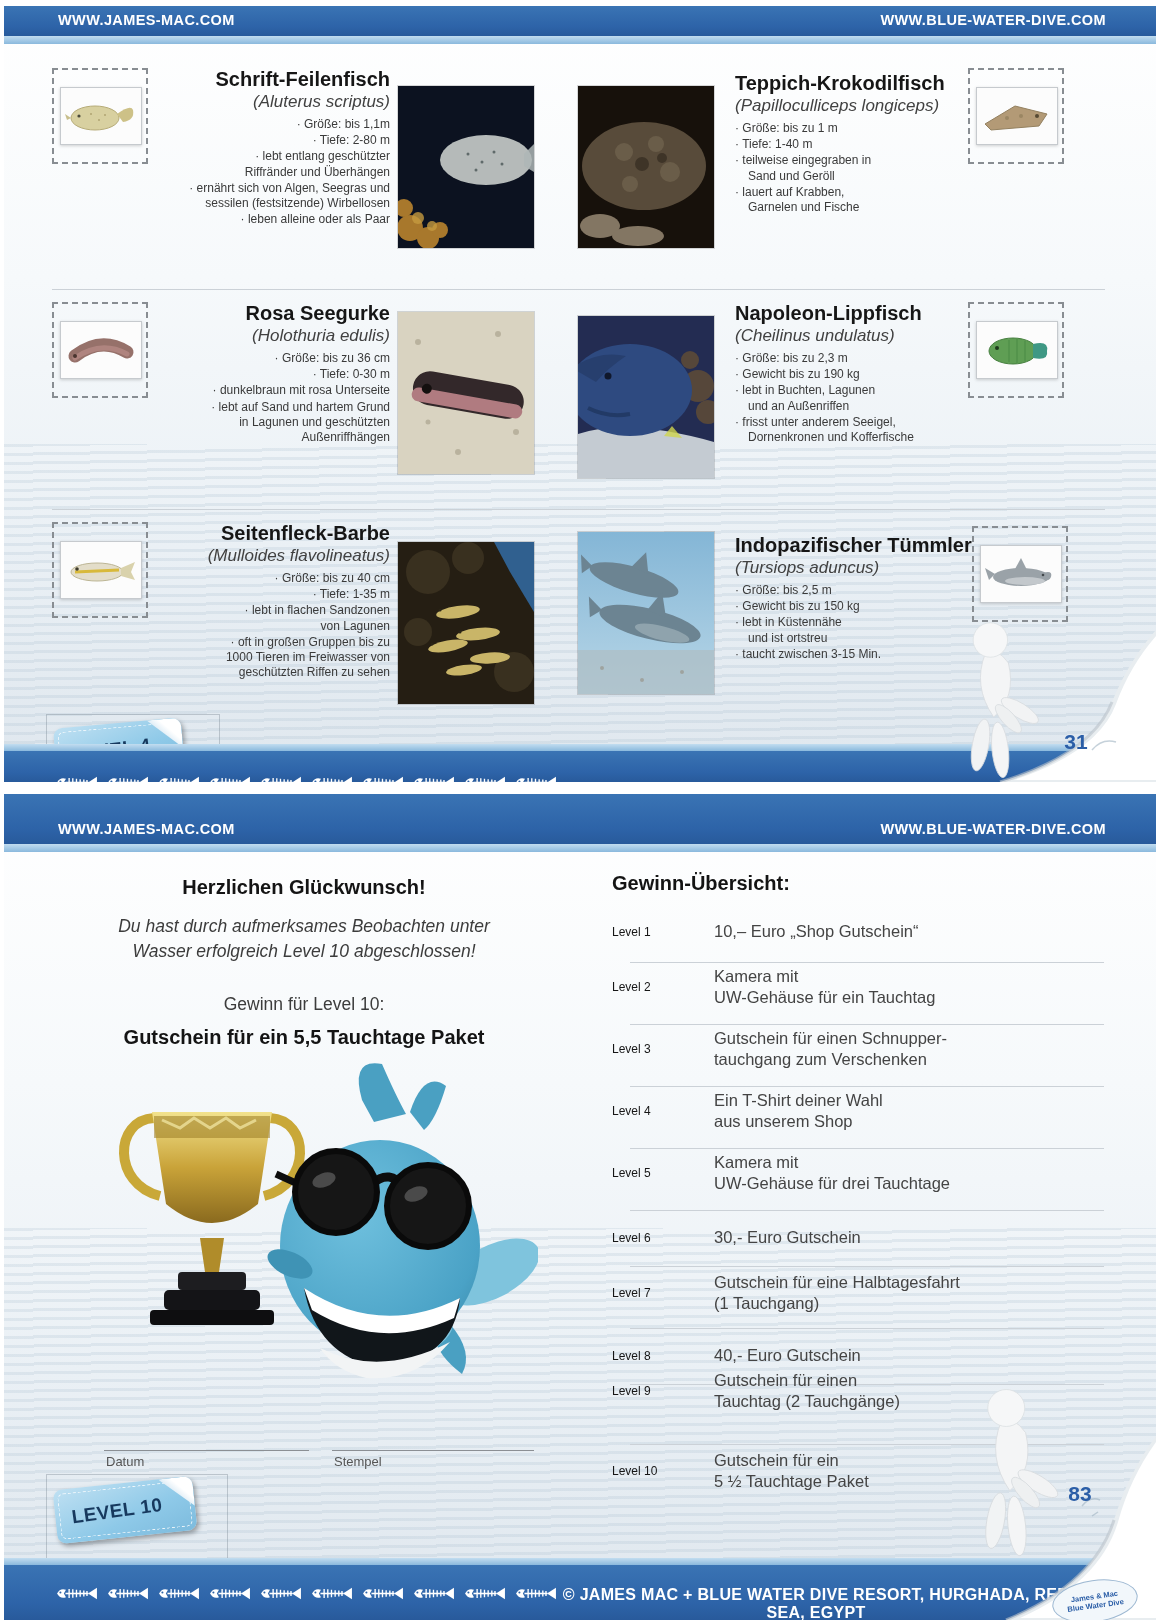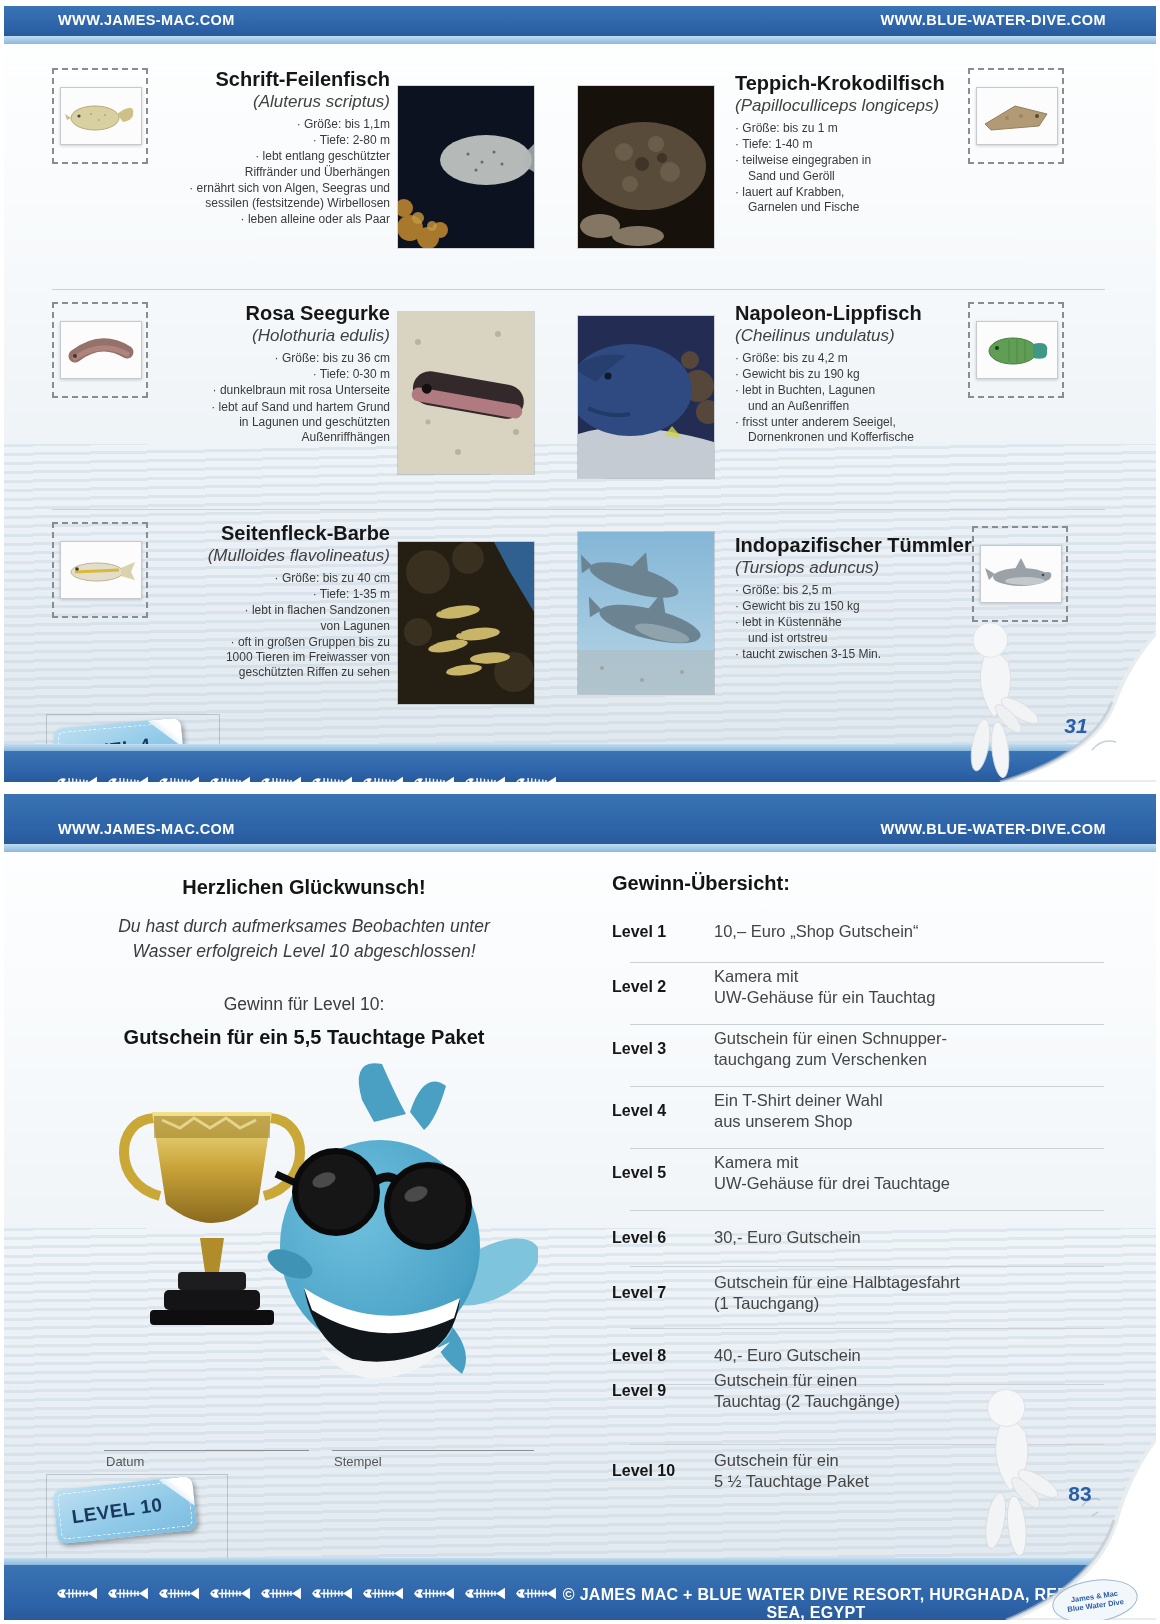--- a/index.html
+++ b/index.html
@@ -38,21 +38,21 @@
                clip-path:polygon(0 0,100% 0,100% 100%);box-shadow:-2px 2px 3px rgba(0,0,0,.25);}
   .pagenum{position:absolute;font-weight:bold;font-size:21px;color:#2b5ea7;width:60px;text-align:center;}
   
   .bones{position:absolute;display:flex;gap:9px;}
   .bones svg{display:block;}
   
   .center{text-align:center;}
   .p2-title{position:absolute;font-weight:bold;font-size:20px;color:#141414;}
   .p2-par{position:absolute;font-size:17.5px;line-height:1.4;white-space:pre-line;color:#3c3c3c;}
   .prize-row{position:absolute;left:608px;width:497px;display:flex;align-items:center;min-height:40px;}
-  .prize-row .lvl{width:102px;font-weight:bold;font-size:16px;color:#161616;flex:none;}
+  .prize-row .lvl{width:102px;font-weight:normal;font-size:12px;color:#161616;flex:none;}
   .prize-row .prz{font-size:16.5px;line-height:1.3;white-space:pre-line;color:#444;}
   .sigline{position:absolute;height:1px;background:#8b8f94;}
   .siglabel{position:absolute;font-size:13px;color:#555;}
   .copyright{position:absolute;color:#fff;font-weight:bold;font-size:16px;letter-spacing:.3px;text-align:center;}
   .curl{position:absolute;}
   .curl-logo{position:absolute;width:84px;height:40px;border:1px solid #9db8d2;border-radius:50%;
              background:#f2f7fb;transform:rotate(-8deg);display:flex;flex-direction:column;align-items:center;
              justify-content:center;font-size:7.5px;line-height:1.2;color:#2b5ea7;font-weight:bold;}
 </style>
 </head>
@@ -240,21 +240,21 @@
             <ellipse cx="52" cy="74" rx="62" ry="46" fill="#2e4a80"></ellipse>
             <path d="M-6,52 Q20,34 48,40 Q30,52 18,66 Z" fill="#273f6e"></path>
             <circle cx="30" cy="60" r="3.5" fill="#10182c"></circle>
             <path d="M10,92 Q30,102 52,98" stroke="#223a66" stroke-width="4" fill="none"></path>
             <path d="M94,110 L104,122 86,120 Z" fill="#cfd54e" opacity=".8"></path>
           </svg>
       </div>
       <div class="etext" style="left:731px;top:296px;width:260px;">
         <div class="ename">Napoleon-Lippfisch</div>
         <div class="elatin">(Cheilinus undulatus)</div>
-        <div class="fact">Größe: bis zu 4,2 m</div>
+        <div class="fact">Größe: bis zu 2,3 m</div>
         <div class="fact">Gewicht bis zu 190 kg</div>
         <div class="fact">lebt in Buchten, Lagunen
 und an Außenriffen</div>
         <div class="fact">frisst unter anderem Seeigel,
 Dornenkronen und Kofferfische</div>
       </div>
       <div class="thumb-box" style="left:964px;top:296px;">
         <div class="thumb-img">
           <svg width="72" height="44" viewBox="0 0 72 44">
               <ellipse cx="32" cy="23" rx="24" ry="13" fill="#5f9e54" stroke="#478040"></ellipse>
@@ -431,21 +431,21 @@
 
     <svg class="curl" style="right:0;bottom:0;" width="260" height="180" viewBox="0 0 260 180">
       <path d="M260,28 Q232,60 216,100 Q196,152 104,180 L260,180 Z" fill="#e8edf0"></path>
       <path d="M260,34 Q234,64 220,102 Q202,150 118,178 L260,178 Z" fill="#ffffff"></path>
       <path d="M216,100 Q196,152 104,180" stroke="#b9c2c9" stroke-width="3" fill="none" opacity=".6"></path>
       <path d="M196,148 q10,-12 24,-8" stroke="#9fb3c2" stroke-width="1.5" fill="none" opacity=".6"></path>
       <g transform="translate(96,38) scale(0.82)">
           <use href="#figure"></use>
         </g>
     </svg>
-    <div class="pagenum" style="left:1042px;top:708px;font-style:italic;">31</div>
+    <div class="pagenum" style="left:1042px;top:724px;">31</div>
   </div>
 
   <div class="page" style="top:794px;height:826px;">
     <div class="water" style="bottom:62px;height:330px;"></div>
     <div class="band" style="top:0;height:50px;">
       <span class="url" style="left:54px;bottom:7px;">WWW.JAMES-MAC.COM</span>
       <span class="url" style="right:50px;bottom:7px;">WWW.BLUE-WATER-DIVE.COM</span>
     </div>
     <div class="strip" style="top:50px;height:8px;"></div>
 

